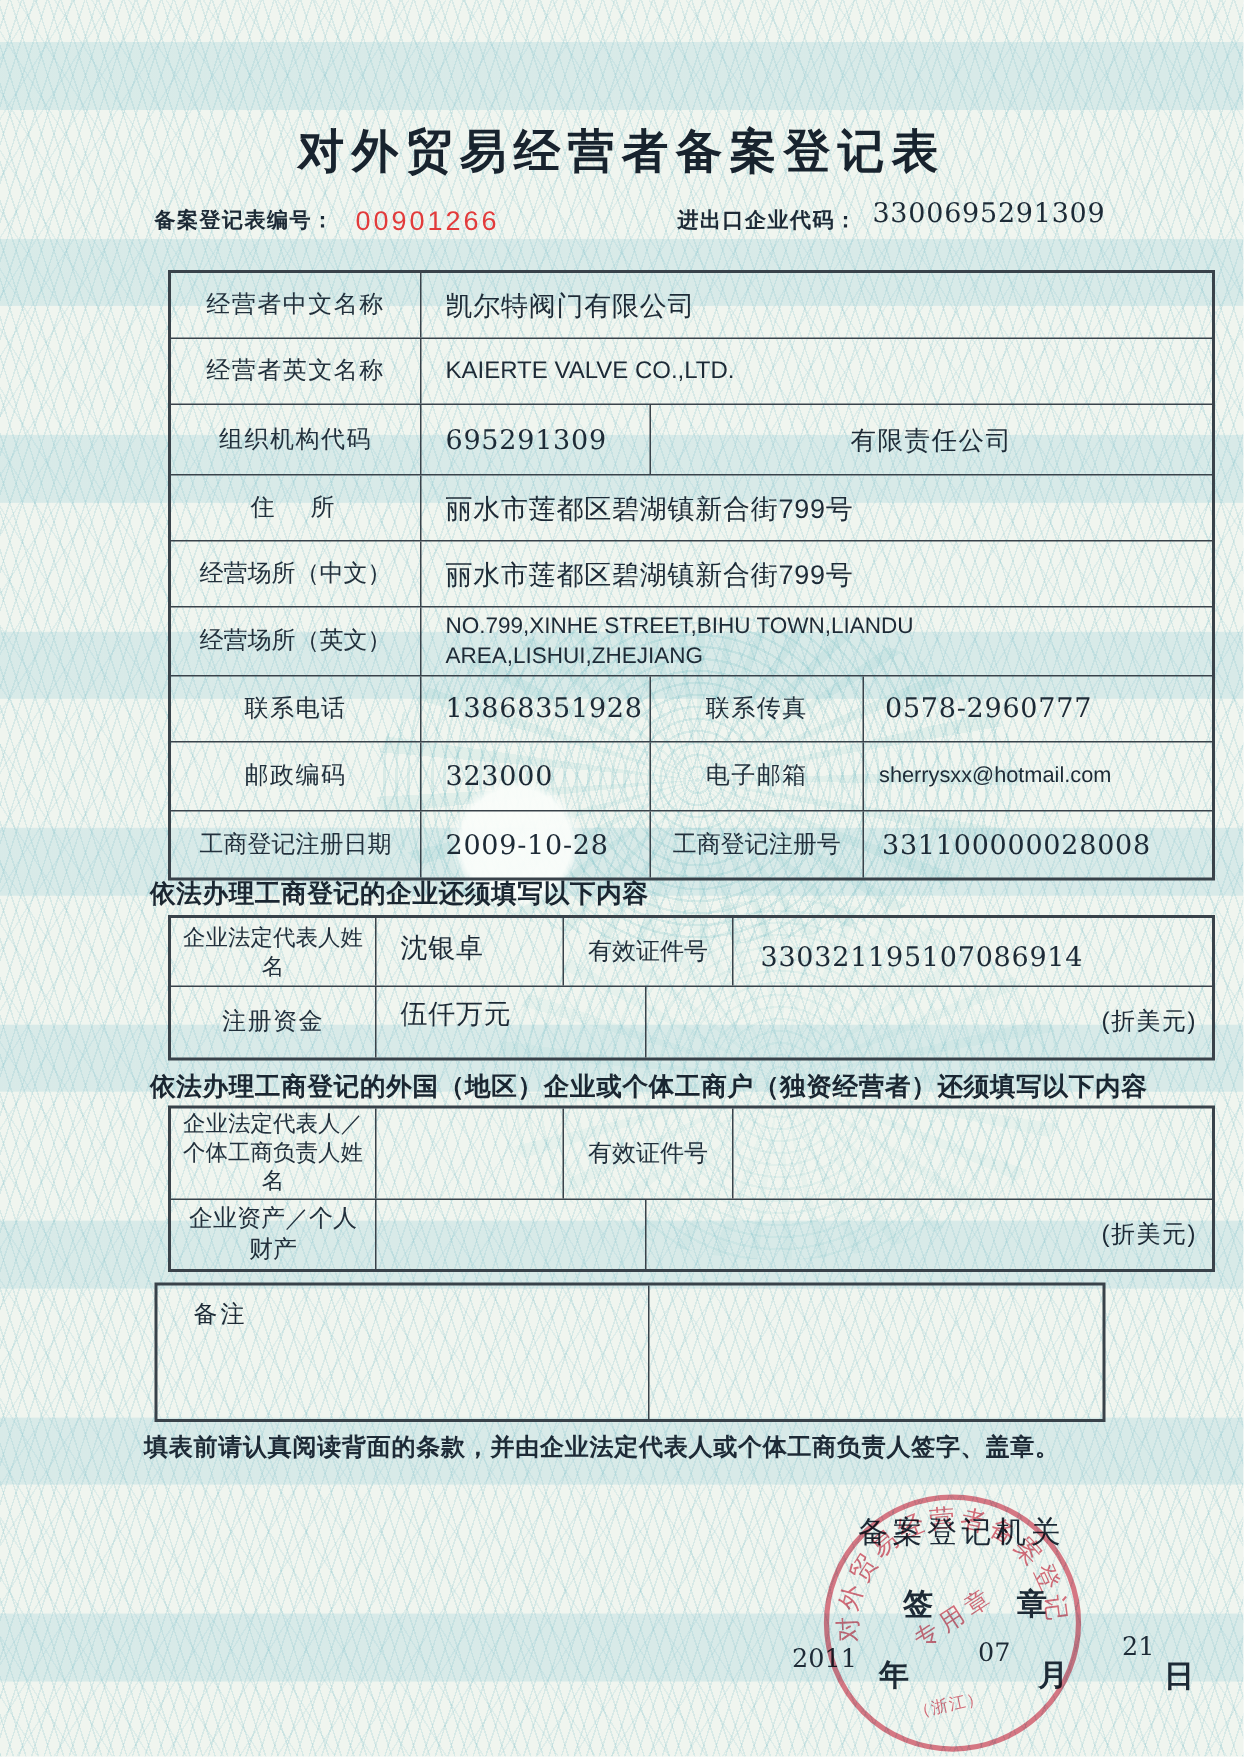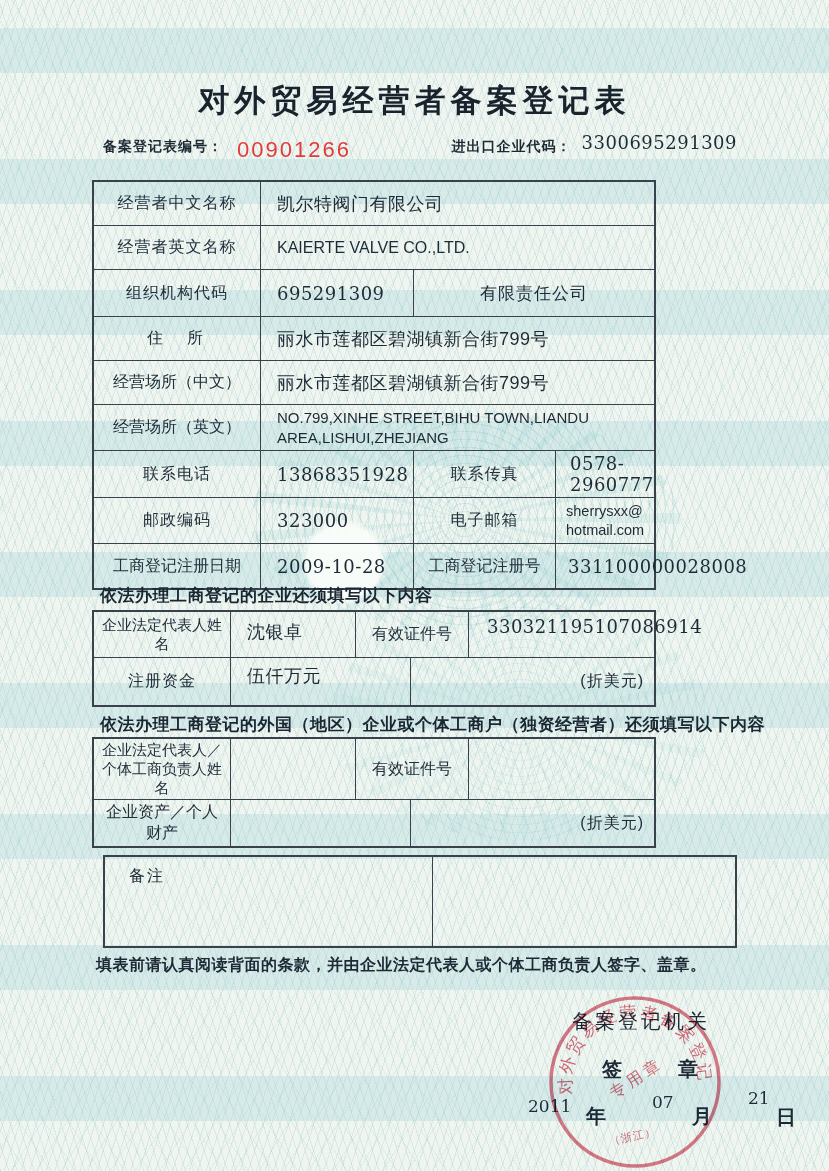--- a/index.html
+++ b/index.html
@@ -26,25 +26,25 @@
     filter:blur(0.4px);
   }
   .rosette.r1{left:250px;top:410px;width:430px;height:220px;}
   .rosette.r2{left:330px;top:600px;width:380px;height:240px;opacity:.6;}
   .rosette.spot{left:300px;top:520px;width:88px;height:84px;background:radial-gradient(circle, rgba(250,253,250,0.95) 0 60%, rgba(250,253,250,0) 72%);filter:none;}
 
   .title{position:absolute;top:80px;left:0;right:0;text-align:center;
     font-size:31px;font-weight:bold;letter-spacing:5px;color:#18232e;}
   .meta{position:absolute;top:138px;left:103px;width:634px;display:flex;align-items:flex-start;}
   .meta .lbl{font-size:14px;font-weight:bold;letter-spacing:1px;}
-  .meta .red-no{font-size:22px;letter-spacing:2px;color:#e23b3b;margin-left:14px;margin-top:-1px;}
+  .meta .red-no{font-size:18px;letter-spacing:2px;color:#e23b3b;margin-left:14px;margin-top:-1px;}
   .meta .spacer{flex:1;}
   .meta .code-val{font-family:"DejaVu Serif",serif;font-size:18px;letter-spacing:.5px;margin-left:10px;margin-top:-6px;}
 
-  .tbl{position:absolute;left:92px;width:564px;border:2px solid #39424a;box-sizing:border-box;}
+  .tbl{position:absolute;left:112px;width:698px;border:2px solid #39424a;box-sizing:border-box;}
   .row{display:flex;box-sizing:border-box;border-bottom:1.4px solid #39424a;}
   .row:last-child{border-bottom:none;}
   .cell{box-sizing:border-box;border-right:1.4px solid #39424a;display:flex;align-items:center;justify-content:center;
     text-align:center;padding:2px 6px;font-size:16px;letter-spacing:1px;}
   .cell:last-child{border-right:none;}
   .cell.val{justify-content:flex-start;text-align:left;padding-left:16px;font-size:18px;letter-spacing:.5px;}
   .cell.num{font-family:"DejaVu Serif",serif;font-size:18px;letter-spacing:.5px;}
   .cell.lab{color:#22303c;}
   .two-line{line-height:1.25;}
   .h44{min-height:44px;} .h46{min-height:46px;} .h47{min-height:47px;}
@@ -140,21 +140,21 @@
       <div class="cell val num wfill" style="padding-left:12px;">331100000028008</div>
     </div>
   </div>
 
   <div class="sec-header" style="top:584px;">依法办理工商登记的企业还须填写以下内容</div>
   <div class="tbl" style="top:610px;">
     <div class="row h46">
       <div class="cell lab w137" style="letter-spacing:0;font-size:15px;">企业法定代表人姓名</div>
       <div class="cell val w125" style="align-items:flex-start;padding-top:8px;">沈银卓</div>
       <div class="cell lab w113" style="letter-spacing:0;">有效证件号</div>
-      <div class="cell val num wfill" style="align-items:flex-start;padding-top:4px;padding-left:18px;">330321195107086914</div>
+      <div class="cell val num wfill" style="align-items:flex-start;padding-top:16px;padding-left:18px;">330321195107086914</div>
     </div>
     <div class="row h47">
       <div class="cell lab w137">注册资金</div>
       <div class="cell val w180" style="align-items:flex-start;padding-top:6px;">伍仟万元</div>
       <div class="cell note-cell wfill">(折美元)</div>
     </div>
   </div>
 
   <div class="sec-header" style="top:713px;">依法办理工商登记的外国（地区）企业或个体工商户（独资经营者）还须填写以下内容</div>
   <div class="tbl" style="top:737px;">

